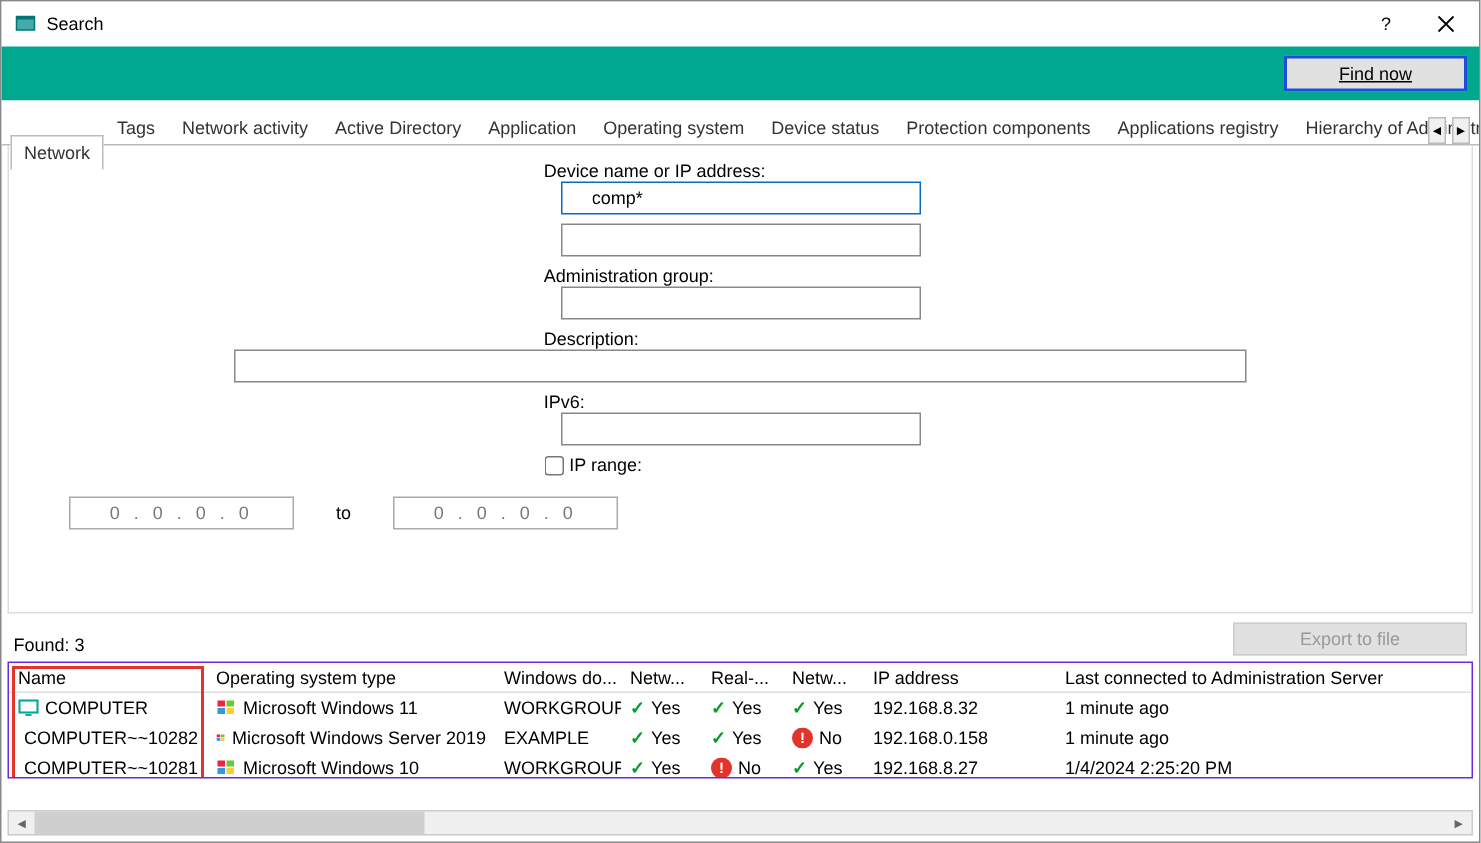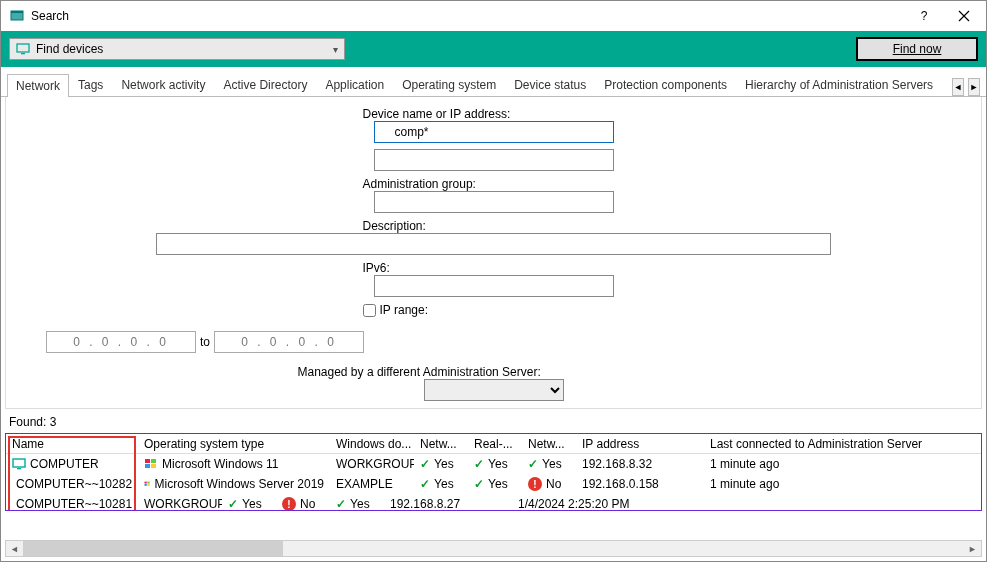--- a/index.html
+++ b/index.html
@@ -8,39 +8,39 @@
 .titlebar .app-icon { width: 16px; height: 16px; margin-right: 6px; }
 .titlebar .title { flex: 1; color: #000; }
 .titlebar .btn { width: 40px; height: 30px; display: flex; align-items: center; justify-content: center; color: #000; }
 
 .toolbar { background: #00a88f; height: 36px; display: flex; align-items: center; padding: 0 8px; }
 .mode-select { width: 336px; height: 22px; border: 1px solid #999; background: #eaeaea; display: flex; align-items: center; padding: 0 6px; }
 .mode-select .ic { width: 14px; height: 12px; margin-right: 6px; }
 .mode-select .txt { flex: 1; }
 .mode-select .chev { font-size: 10px; color: #555; }
 .toolbar .spacer { flex: 1; }
-.find-btn { width: 122px; height: 24px; background: #e1e1e1; border: 2px solid #000000; color: #000; text-align: center; display: flex; align-items: center; justify-content: center; text-decoration: underline; text-underline-offset: 1px; }
+.find-btn { width: 122px; height: 24px; background: #e1e1e1; border: 2px solid #1d4ed8; color: #000; text-align: center; display: flex; align-items: center; justify-content: center; text-decoration: underline; text-underline-offset: 1px; }
 
 .tabstrip { display: flex; align-items: flex-end; border-bottom: 1px solid #bbb; padding: 8px 6px 0 6px; background: #fff; position: relative; height: 30px; }
 .tabstrip .tab { padding: 4px 8px 4px 8px; color: #333; border: 1px solid transparent; border-bottom: none; white-space: nowrap; cursor: default; }
-.tabstrip .tab.active { border-color: #bbb; background: #fff; position: relative; top: 1px; }
+.tabstrip .tab.active { border-color: #bbb; background: #fff; position: relative; top: 17px; }
 .tabstrip .overflow { width: 12px; height: 18px; border:1px solid #bbb; background:#f0f0f0; display:flex; align-items:center; justify-content:center; font-size:9px; margin-left:2px; }
 .tabstrip .cut { position: absolute; right: 6px; display:flex; }
 .tabstrip .cut span:first-child{margin-right:2px;}
 
 .form-area { padding: 10px 18px; border: 1px solid #ddd; border-top:none; margin: 0 4px; height: 312px; overflow: hidden; }
 .row { display: flex; align-items: center; margin-bottom: 6px; min-height: 22px; flex-direction: column; }
 .row label { width: 262px; color: #000; }
 .row input[type=text] { height: 22px; border: 1px solid #888; padding: 0 20px; background:#fff; }
 .row input.short { width: 240px; }
 .row input.long { width: 675px; }
 .row input.active { border: 1px solid #0a6bc5; }
 .row.chk label { display:flex; align-items:center; gap:4px; }
 .row.chk input[type=checkbox]{ width:13px; height:13px; }
-.iprow { display:flex; align-items:center; gap:4px; margin:4px 0 12px 22px; }
+.iprow { display:flex; align-items:center; gap:28px; margin:4px 0 12px 22px; }
 .ipbox { width:150px; height:22px; border:1px solid #aaa; color:#777; display:flex; align-items:center; justify-content:center; letter-spacing: 3px;}
 .iprow .to { color:#000; }
 .row select { width:140px; height:22px; border:1px solid #888; background:#eee;}
 
 .found-bar { display:flex; align-items:flex-end; padding: 2px 8px; margin-top:4px;}
 .found-bar .cnt { flex:1; }
 .export-btn { width:156px; height:22px; background:#e1e1e1; border:1px solid #ccc; color:#999; display:flex; align-items:center; justify-content:center; }
 
 .results { border:1px solid #6d28d9; margin: 2px 4px 0 4px; height: 78px; overflow: hidden; position: relative;}
 .res-head { display:flex; border-bottom: 1px solid #ddd; height: 20px; align-items:center; }
@@ -67,41 +67,34 @@
   <span class="title">Search</span>
   <div class="btn">?</div>
   <div class="btn">
     <svg width="12" height="12" viewBox="0 0 12 12">
         <path d="M1 1 L11 11 M11 1 L1 11" stroke="#000" stroke-width="1.2"></path>
       </svg>
   </div>
 </div>
 
 <div class="toolbar">
-  <div class="mode-select">
-    <svg class="ic" viewBox="0 0 14 12">
-        <rect x="1" y="1" width="12" height="8" fill="none" stroke="#0a9" stroke-width="1.3"></rect>
-        <rect x="5" y="10" width="4" height="1.3" fill="#0a9"></rect>
-      </svg>
-    <span class="txt">Find devices</span>
-    <span class="chev">▾</span>
-  </div>
   <div class="spacer"></div>
   <div class="find-btn">Find now</div>
 </div>
 
 <div class="tabstrip">
   <div class="tab active">Network</div>
   <div class="tab">Tags</div>
   <div class="tab">Network activity</div>
   <div class="tab">Active Directory</div>
   <div class="tab">Application</div>
   <div class="tab">Operating system</div>
   <div class="tab">Device status</div>
   <div class="tab">Protection components</div>
+  <div class="tab">Applications registry</div>
   <div class="tab">Hierarchy of Administration Servers</div>
 
   <div class="cut">
     <span class="overflow">◄</span>
     <span class="overflow">►</span>
   </div>
 </div>
 
 <div class="form-area">
   <div class="row">
@@ -127,28 +120,25 @@
     <label>
         <input type="checkbox" style="">
         <span>IP range:</span>
       </label>
   </div>
   <div class="iprow">
     <div class="ipbox">0  .  0  .  0  .  0</div>
     <span class="to">to</span>
     <div class="ipbox">0  .  0  .  0  .  0</div>
   </div>
-  <div class="row">
-    <label style="width:392px">Managed by a different Administration Server:</label>
-    <select><option></option></select>
-  </div>
 </div>
 
 <div class="found-bar">
   <span class="cnt">Found: 3</span>
+  <div class="export-btn">Export to file</div>
 </div>
 
 <div class="results">
   <div class="name-box"></div>
   <div class="res-head">
     <div class="col name">Name</div>
     <div class="col os">Operating system type</div>
     <div class="col wd">Windows do...</div>
     <div class="col net">Netw...</div>
     <div class="col rt">Real-...</div>
@@ -206,20 +196,29 @@
         <div class="col last">1 minute ago</div>
       </div>
       <div class="res-row">
         <div class="col name">
           <svg class="dev-ic" viewBox="0 0 14 12">
             <rect x="1" y="1" width="12" height="8" fill="none" stroke="#e2342a" stroke-width="1.4"></rect>
             <rect x="5" y="10" width="4" height="1.3" fill="#e2342a"></rect>
           </svg>
           <span>COMPUTER~~10281</span>
         </div>
+        <div class="col os">
+          <svg class="dev-ic" viewBox="0 0 14 12">
+            <rect x="1" y="1" width="5" height="4" fill="#e24"></rect>
+            <rect x="7" y="1" width="5" height="4" fill="#6c3"></rect>
+            <rect x="1" y="6" width="5" height="4" fill="#39d"></rect>
+            <rect x="7" y="6" width="5" height="4" fill="#fc3"></rect>
+          </svg>
+          <span>Microsoft Windows 10</span>
+        </div>
         <div class="col wd">WORKGROUP</div>
         <div class="col net"><span class="ck">✓</span> Yes</div>
         <div class="col rt"><span class="bad">!</span> No</div>
         <div class="col na"><span class="ck">✓</span> Yes</div>
         <div class="col ip">192.168.8.27</div>
         <div class="col last">1/4/2024 2:25:20 PM</div>
       </div>
     </div>
 </div>
 

